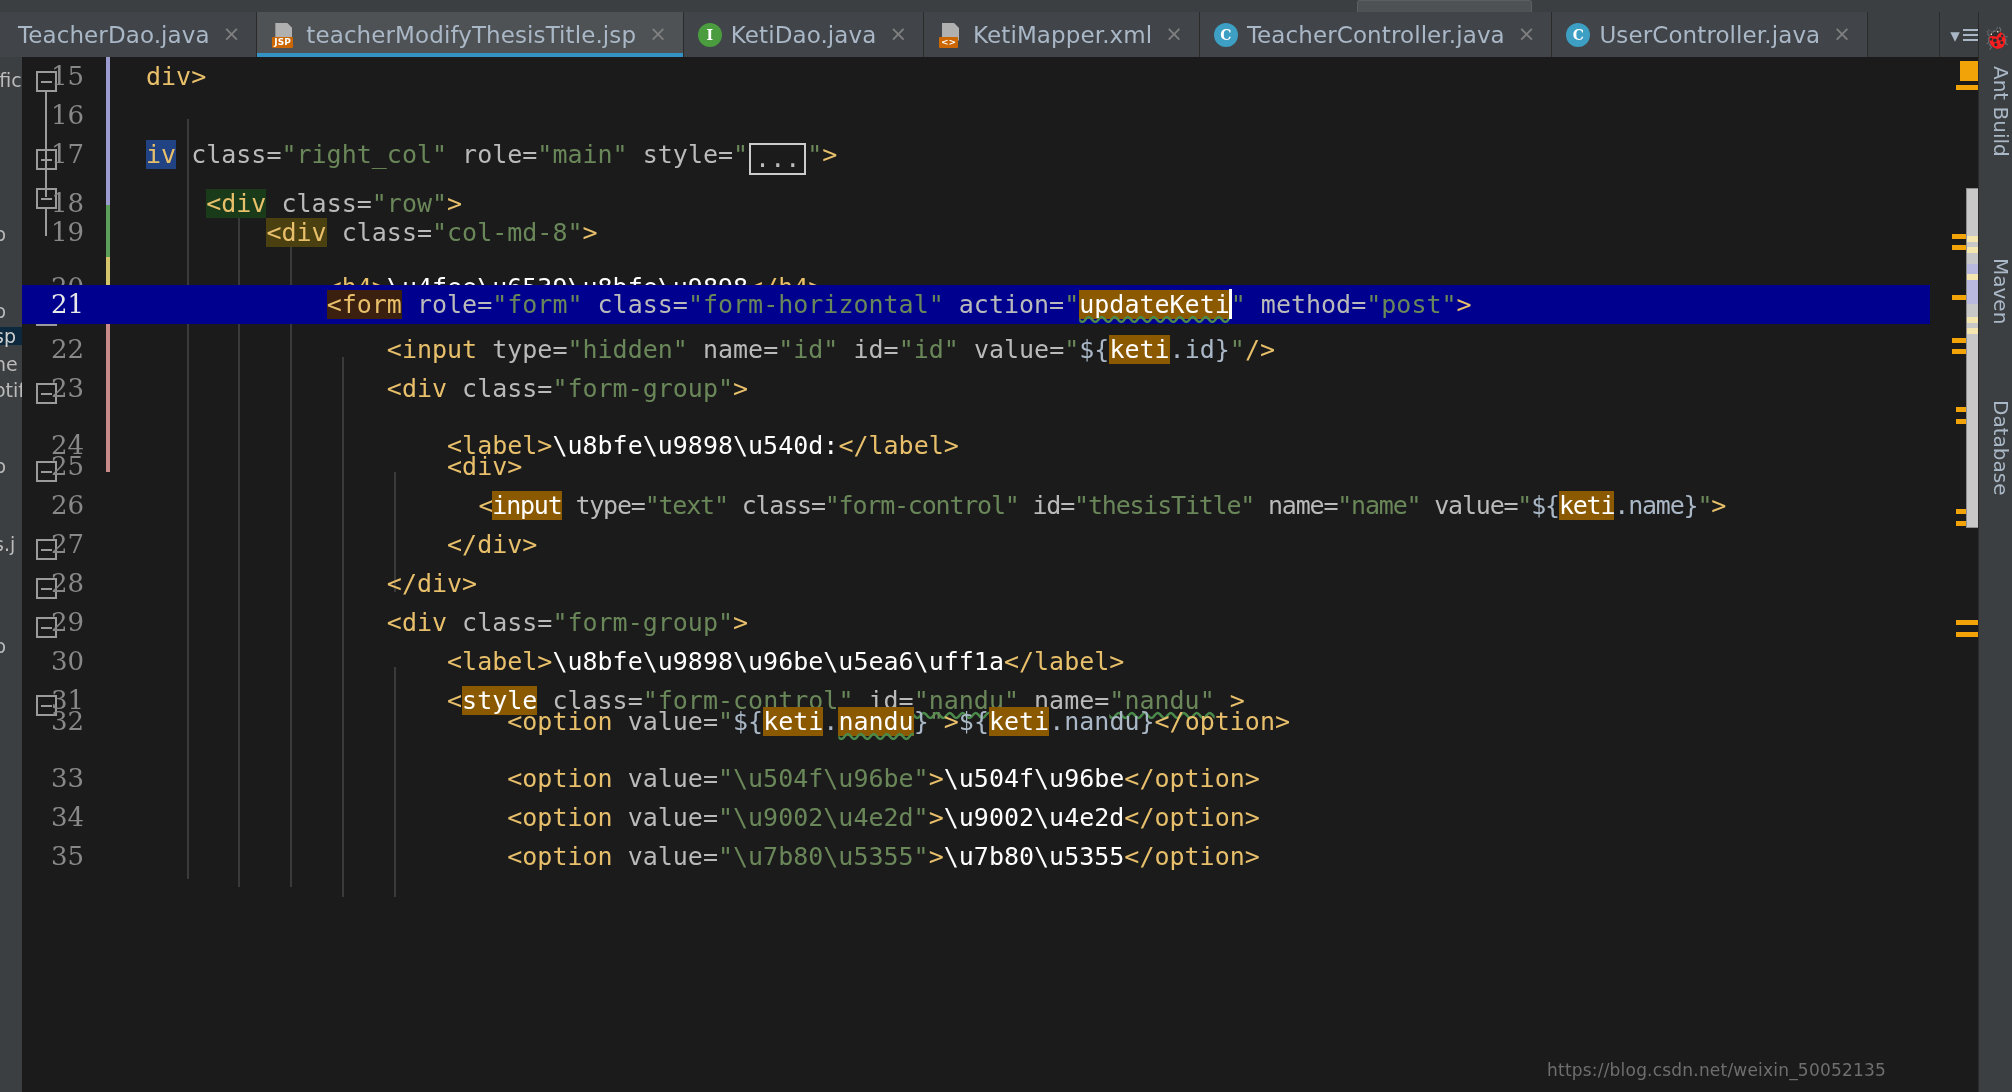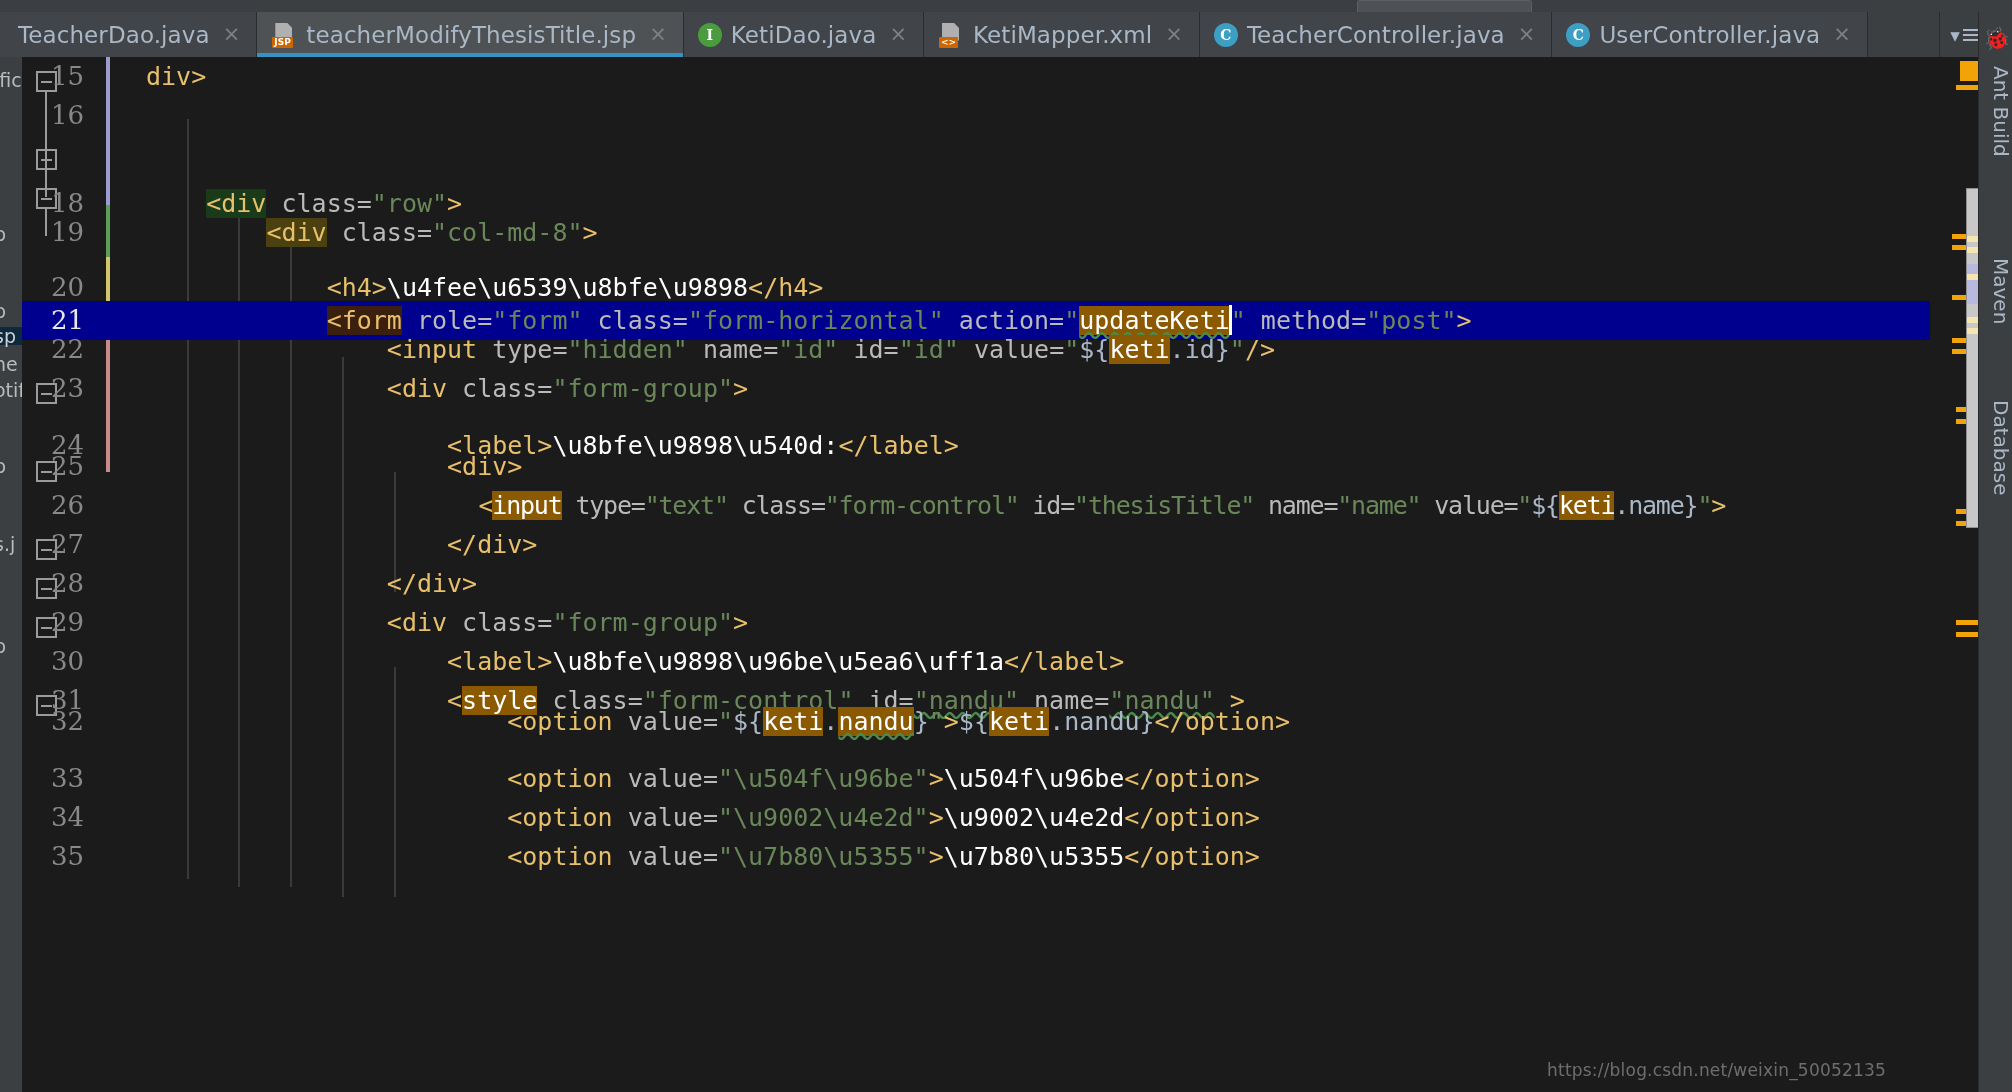--- a/index.html
+++ b/index.html
@@ -392,37 +392,41 @@
       <div class="line" style="top:0px">
         <span class="num">15</span>
         <span class="code"><span class="t-tag">div&gt;</span></span>
       </div>
 
       <div class="line" style="top:39px">
         <span class="num">16</span>
         <span class="code"></span>
       </div>
 
+      <div class="line" style="top:78px">
+        <span class="num">17</span>
+        <span class="code"><span class="hl-ident t-tag">iv</span><span class="t-attr"> class=</span><span class="t-val">"right_col"</span><span class="t-attr"> role=</span><span class="t-val">"main"</span><span class="t-attr"> style=</span><span class="t-val">"</span><span class="style-box">...</span><span class="t-val">"</span><span class="t-tag">&gt;</span></span>
+      </div>
 
       <div class="line" style="top:127px">
         <span class="num">18</span>
         <span class="code">    <span class="hl-green t-tag">&lt;div</span><span class="t-attr"> class=</span><span class="t-val">"row"</span><span class="t-tag">&gt;</span></span>
       </div>
 
       <div class="line" style="top:156px">
         <span class="num">19</span>
         <span class="code">        <span class="hl-olive t-tag">&lt;div</span><span class="t-attr"> class=</span><span class="t-val">"col-md-8"</span><span class="t-tag">&gt;</span></span>
       </div>
 
       <div class="line" style="top:211px">
         <span class="num">20</span>
         <span class="code">            <span class="t-tag">&lt;h4&gt;</span><span class="t-txt">\u4fee\u6539\u8bfe\u9898</span><span class="t-tag">&lt;/h4&gt;</span></span>
       </div>
 
-      <div class="line current" style="top:244px">
+      <div class="line current" style="top:228px">
         <div class="rowhl"></div>
         <span class="num">21</span>
         <span class="code">            <span class="hl-dark t-tag">&lt;form</span><span class="t-attr"> role=</span><span class="t-val">"form"</span><span class="t-attr"> class=</span><span class="t-val">"form-horizontal"</span><span class="t-attr"> action=</span><span class="t-val">"</span><span class="hl-find wavy">updateKeti</span><span class="caret"></span><span class="t-val">"</span><span class="t-attr"> method=</span><span class="t-val">"post"</span><span class="t-tag">&gt;</span></span>
       </div>
 
       <div class="line" style="top:273px">
         <span class="num">22</span>
         <span class="code">                <span class="t-tag">&lt;input</span><span class="t-attr"> type=</span><span class="t-val">"hidden"</span><span class="t-attr"> name=</span><span class="t-val">"id"</span><span class="t-attr"> id=</span><span class="t-val">"id"</span><span class="t-attr"> value=</span><span class="t-val">"</span><span class="t-el">${</span><span class="hl-find">keti</span><span class="t-el">.id}</span><span class="t-val">"</span><span class="t-tag">/&gt;</span></span>
       </div>
 

